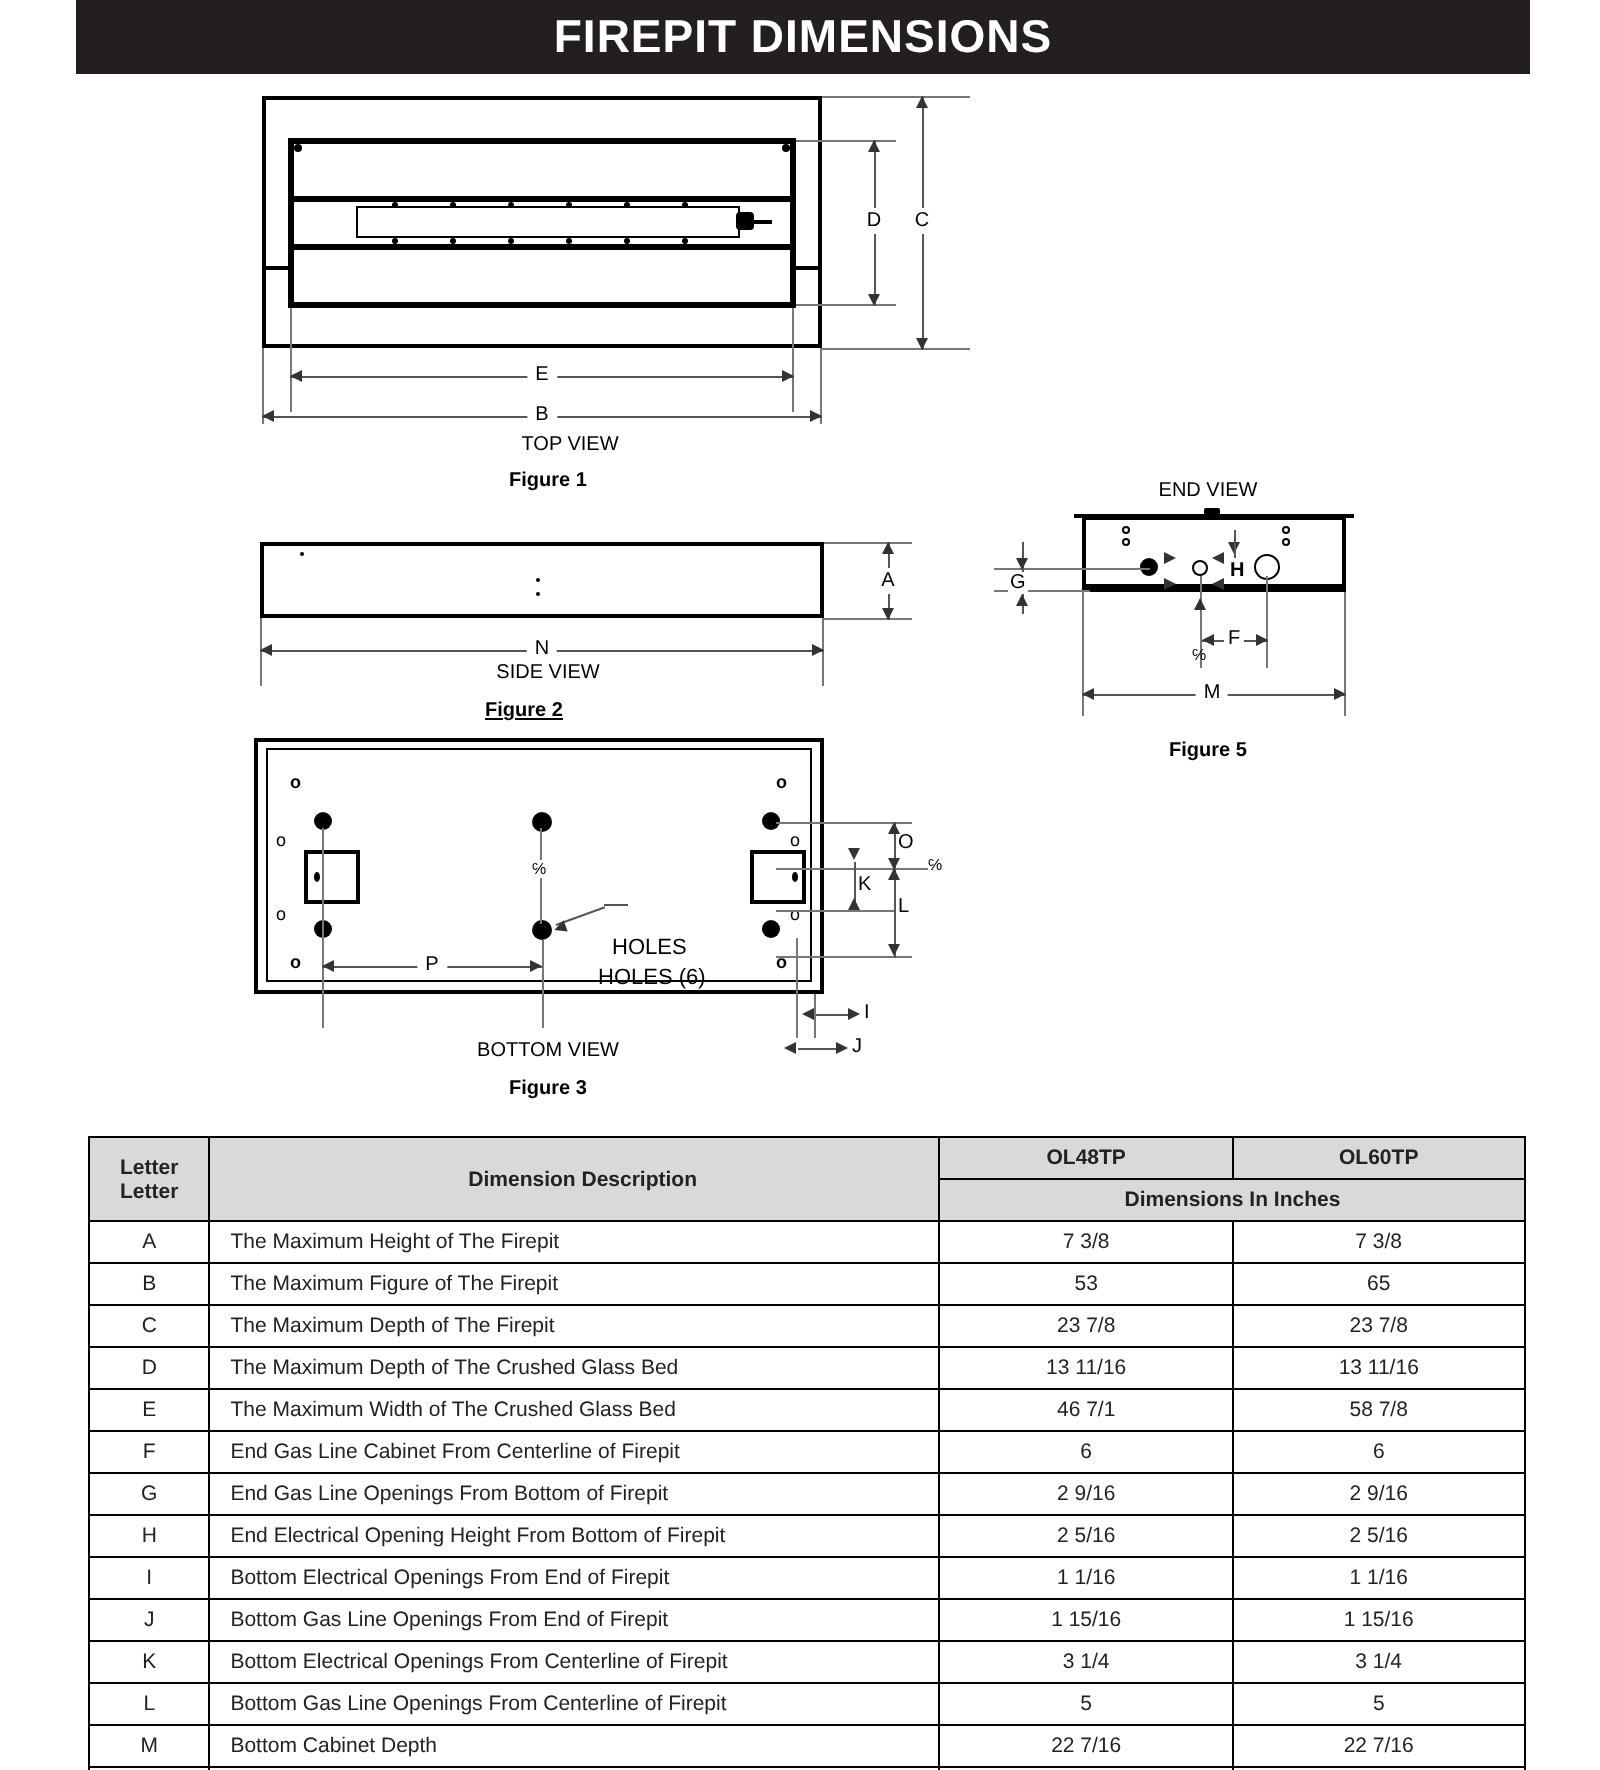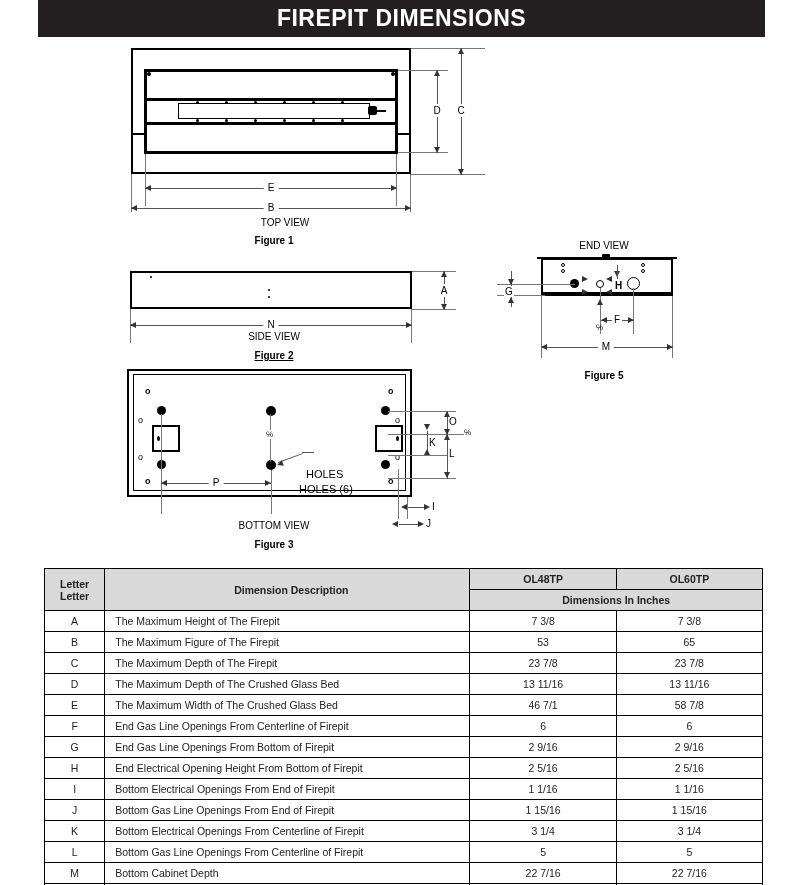--- a/index.html
+++ b/index.html
@@ -147,21 +147,21 @@
 
   <div class="ext" style="left:130px;top:309px;width:1px;height:34px;"></div>
   <div class="ext" style="left:411px;top:309px;width:1px;height:34px;"></div>
 
   <div class="dimline" style="left:130px;top:325px;width:282px;height:1px;"></div>
   <div class="arrowL" style="left:130px;top:322px;"></div>
   <div class="arrowR" style="left:406px;top:322px;"></div>
   <div class="lbl c" style="left:271px;top:319px;background:#fff;padding:0 4px;">N</div>
 
   <div class="lbl c" style="left:274px;top:331px;">SIDE VIEW</div>
-  <div class="lbl c b" style="left:274px;top:350px;text-decoration:underline;">Figure 2</div>
+  <div class="lbl c b" style="left:262px;top:350px;text-decoration:underline;">Figure 2</div>
 </div>
 
 <div class="fig" style="left:484px;top:235px;width:300px;height:155px;">
 
   <div class="lbl c" style="left:120px;top:5px;">END VIEW</div>
 
   <div class="thin" style="left:57px;top:23px;width:132px;height:36px;border-width:2px;"></div>
   <div class="hline" style="left:53px;top:22px;width:140px;height:2px;"></div>
   <div class="hline" style="left:57px;top:58px;width:132px;height:3px;"></div>
   <div class="dot" style="left:118px;top:19px;width:8px;height:4px;border-radius:1px;"></div>
@@ -331,21 +331,21 @@
         <td class="col-v">13  11/16</td>
       </tr>
       <tr>
         <td class="col-idx">E</td>
         <td class="col-desc">The Maximum Width of The Crushed Glass Bed</td>
         <td class="col-v">46  7/1</td>
         <td class="col-v">58  7/8</td>
       </tr>
       <tr>
         <td class="col-idx">F</td>
-        <td class="col-desc">End Gas Line Openings From Centerline of Firepit</td>
+        <td class="col-desc">End Gas Line Cabinet From Centerline of Firepit</td>
         <td class="col-v">6</td>
         <td class="col-v">6</td>
       </tr>
       <tr>
         <td class="col-idx">G</td>
         <td class="col-desc">End Gas Line Openings From Bottom of Firepit</td>
         <td class="col-v">2  9/16</td>
         <td class="col-v">2  9/16</td>
       </tr>
       <tr>

